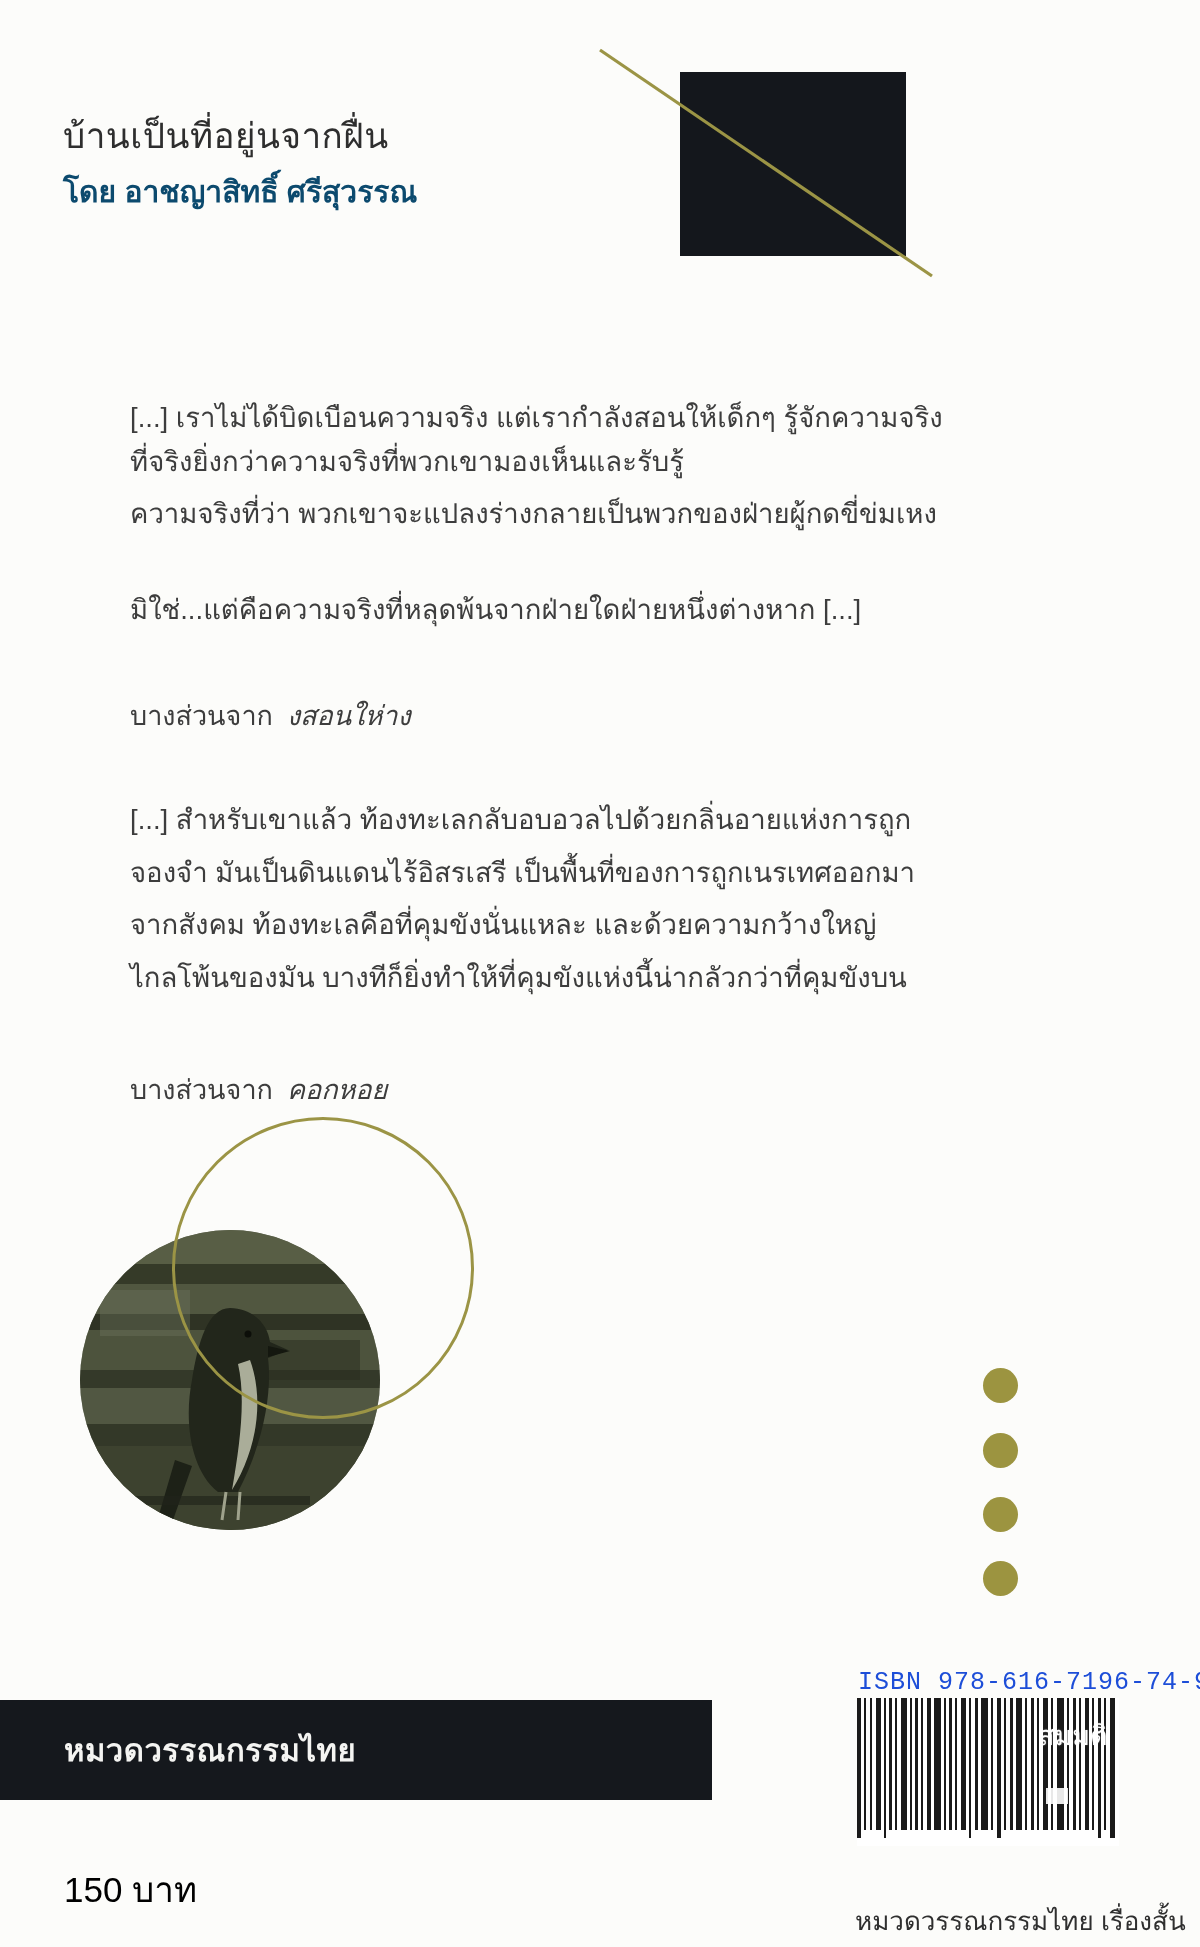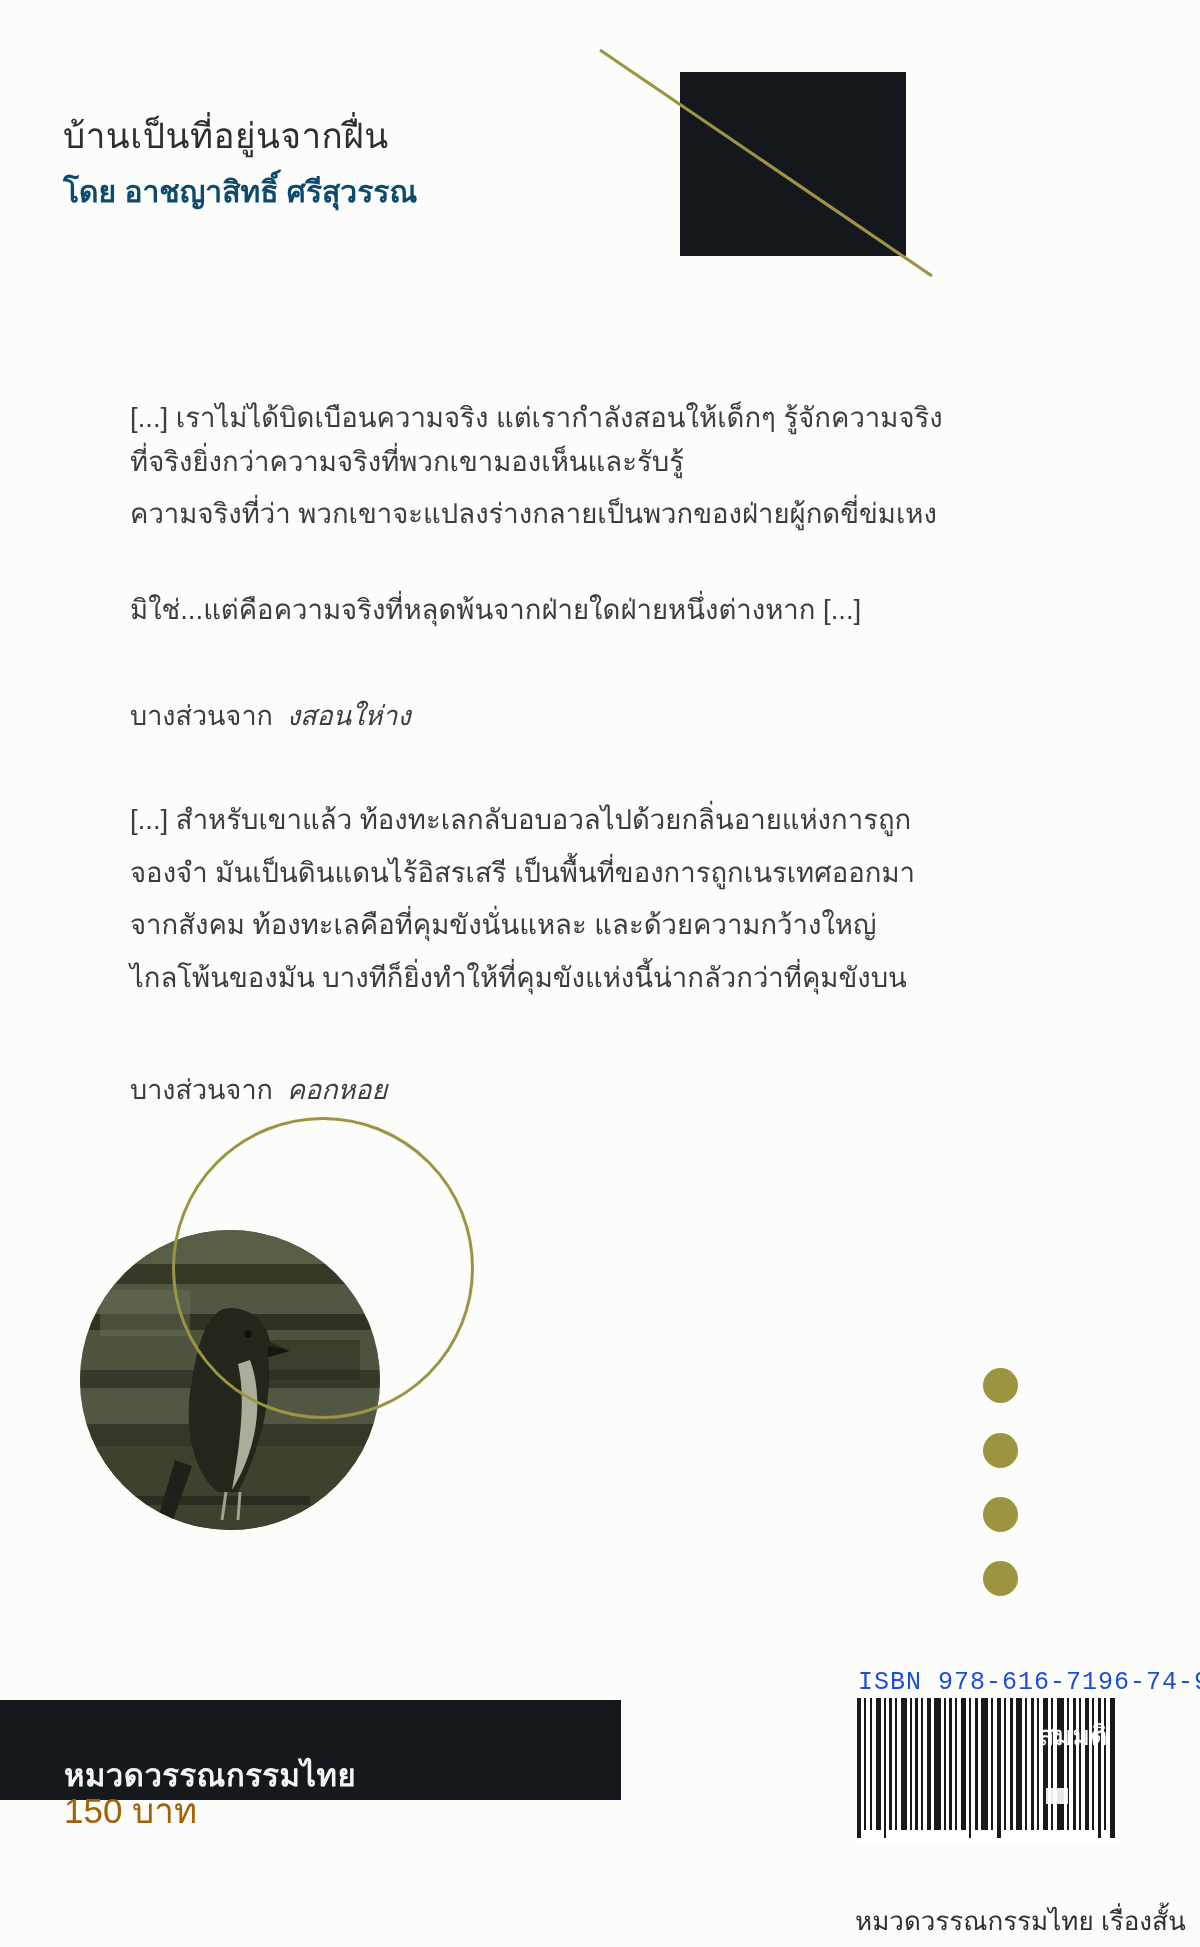--- a/index.html
+++ b/index.html
@@ -22,23 +22,23 @@
   .quote{position:absolute;left:130px;width:870px;font-size:27.5px;color:#3d3d3d;}
   .quote .qline{line-height:44px;white-space:nowrap;}
   .quote.loose .qline{line-height:52.5px;}
   .source-line{position:absolute;left:130px;font-size:27px;color:#3d3d3d;}
   .source-line .src-title{font-style:italic;margin-left:14px;}
   
   .bird-circle{position:absolute;left:80px;top:1230px;width:300px;height:300px;border-radius:50%;overflow:hidden;}
   .gold-ring{position:absolute;left:172px;top:1117px;width:296px;height:296px;border:3px solid #9b9445;border-radius:50%;background:transparent;}
   .gold-dot{position:absolute;width:35px;height:35px;border-radius:50%;background:#9c9440;left:983px;}
   
-  .category-bar{position:absolute;left:0;top:1700px;width:621px;height:100px;background:#15181d;display:flex;align-items:flex-end;}
+  .category-bar{position:absolute;left:0;top:1700px;width:712px;height:100px;background:#15181d;display:flex;align-items:center;}
   .category-bar .cat-label{color:#f4f4f2;font-size:31px;font-weight:bold;margin-left:64px;letter-spacing:.5px;}
-  .price{position:absolute;left:64px;top:1783px;font-size:35px;color:#a16207;text-align:right;}
+  .price{position:absolute;left:64px;top:1862px;font-size:35px;color:#000000;text-align:right;}
   .isbn-text{position:absolute;left:858px;top:1668px;width:262px;font-family:Liberation Mono, monospace;font-size:25px;color:#1d4ed8;letter-spacing:1px;white-space:nowrap;}
   .barcode{position:absolute;left:857px;top:1698px;width:262px;height:148px;background:#fff;}
   .barcode svg{position:absolute;left:0;top:0;}
   .publisher-logo{position:absolute;left:1038px;top:1714px;color:#ffffff;font-size:27px;font-weight:normal;z-index:3;text-shadow:0 0 2px rgba(255,255,255,.4);}
   .logo-mark{position:absolute;left:1046px;top:1788px;width:22px;height:16px;background:#fff;opacity:.9;z-index:3;}
   .barcode-caption{position:absolute;left:855px;top:1900px;width:268px;text-align:center;font-size:26px;color:#2f2f2f;white-space:nowrap;}
 </style>
 </head>
 <body>
 

